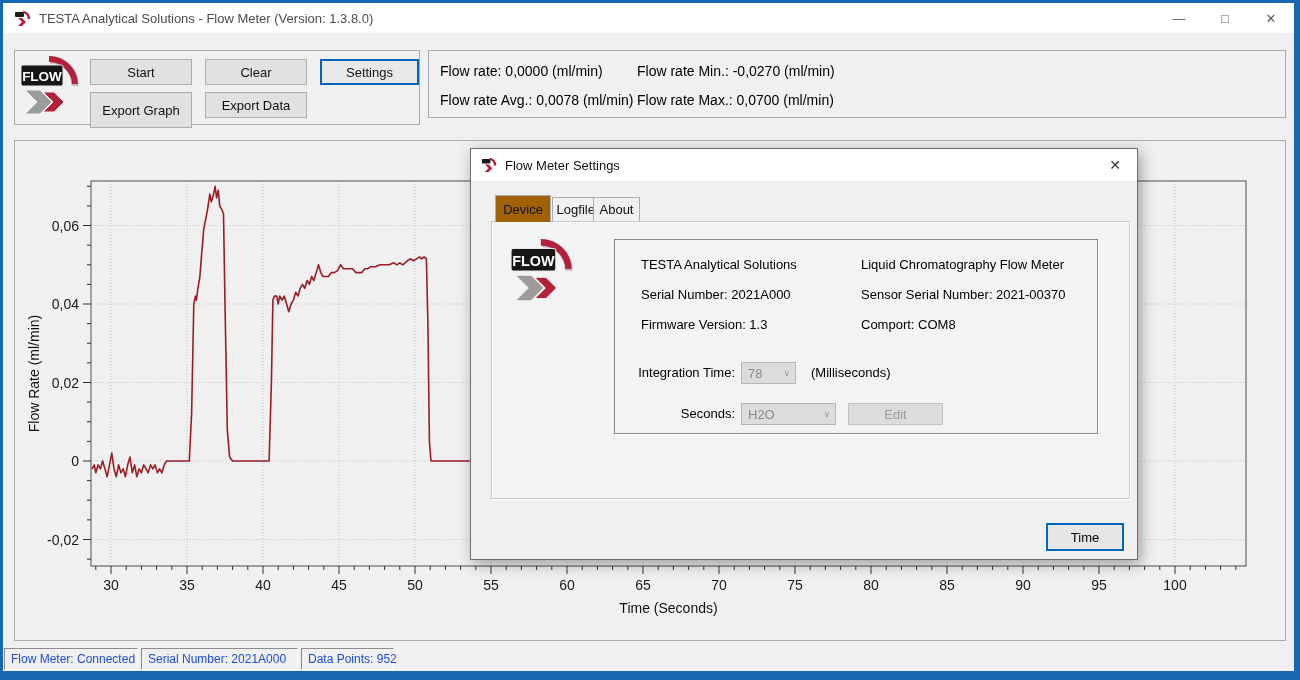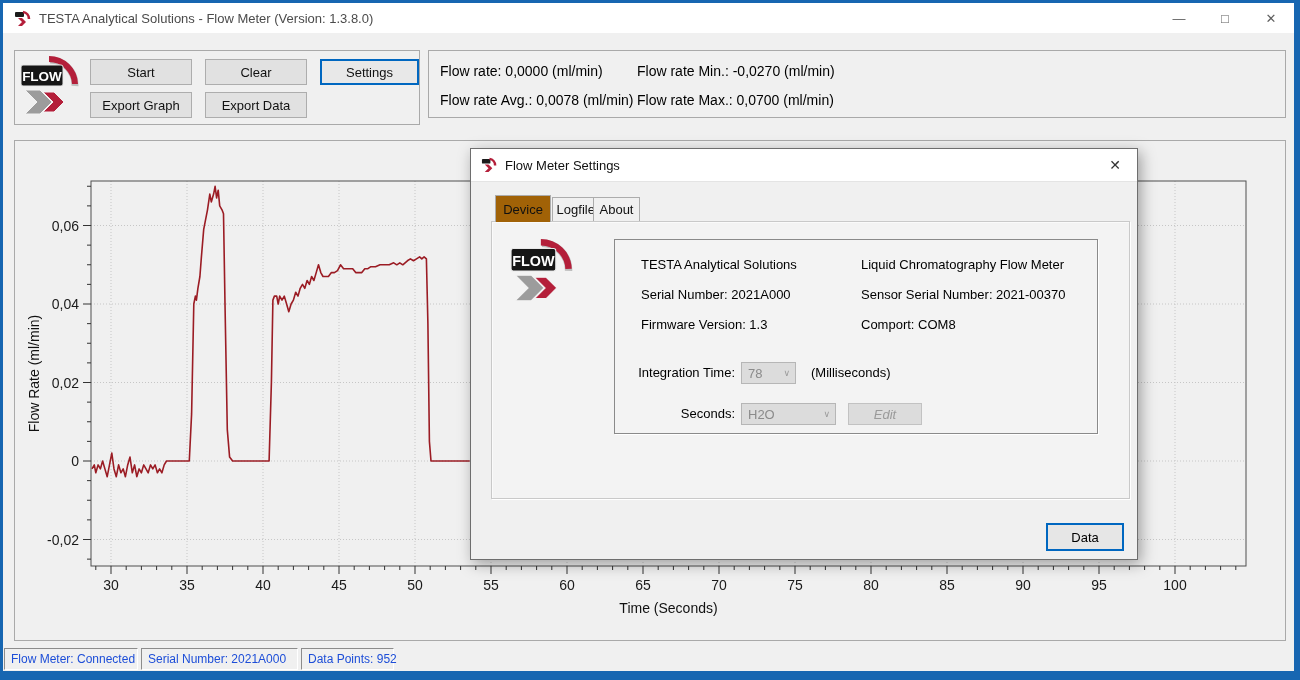--- a/index.html
+++ b/index.html
@@ -25,21 +25,21 @@
   #stats-box { left:428px; top:50px; width:858px; height:68px; }
 
   #toolbar-logo { position:absolute; left:20px; top:56px; width:62px; height:62px; }
 
   .btn { position:absolute; background:#e1e1e1; border:1px solid #adadad; font-size:13px; color:#111;
          display:flex; align-items:center; justify-content:center; font-family:"Liberation Sans",sans-serif; }
   .btn.focused { border:2px solid #0067c0; background:#e5f1fb00; }
   #btn-start { left:90px; top:59px; width:102px; height:26px; }
   #btn-clear { left:205px; top:59px; width:102px; height:26px; }
   #btn-settings { left:320px; top:59px; width:99px; height:26px; background:#e8e8e8; }
-  #btn-export-graph { left:90px; top:92px; width:102px; height:26px; }
+  #btn-export-graph { left:90px; top:92px; width:102px; height:36px; }
   #btn-export-data { left:205px; top:92px; width:102px; height:26px; }
 
   .stat { position:absolute; font-size:14px; color:#000; }
   #stat-rate { left:440px; top:63px; }
   #stat-min  { left:637px; top:63px; }
   #stat-avg  { left:440px; top:92px; }
   #stat-max  { left:637px; top:92px; }
 
   
   #chart-panel { position:absolute; left:14px; top:140px; width:1272px; height:501px; border:1px solid #a9a9a9; background:#f0f0f0; }
@@ -72,22 +72,22 @@
 
   .field-label { position:absolute; font-size:13px; color:#000; text-align:right; }
   #integration-label { left:0px; top:125px; width:120px; }
   #solvent-label { left:0px; top:166px; width:120px; }
   .combo { position:absolute; height:22px; background:#dcdcdc; border:1px solid #b6b6b6; color:#8b8b8b; font-size:13px;
            display:flex; align-items:center; padding-left:6px; }
   .combo .chev { margin-left:auto; margin-right:5px; font-size:9px; color:#9a9a9a; }
   #integration-combo { left:126px; top:122px; width:55px; }
   #solvent-combo { left:126px; top:163px; width:95px; }
   #integration-units { position:absolute; left:196px; top:125px; font-size:13px; color:#000; }
-  #edit-button { left:233px; top:163px; width:74px; height:22px; position:absolute; background:#dcdcdc; border:1px solid #c2c2c2;
-                 color:#9a9a9a; font-size:13px; display:flex; align-items:center; justify-content:center;font-style:italic; }
+  #edit-button { left:233px; top:163px; width:95px; height:22px; position:absolute; background:#dcdcdc; border:1px solid #c2c2c2;
+                 color:#9a9a9a; font-size:13px; display:flex; align-items:center; justify-content:center; }
 
   #save-button { position:absolute; left:575px; top:374px; width:78px; height:28px; background:#e6e6e6; border:2px solid #0067c0;
                  font-size:13px; color:#000; display:flex; align-items:center; justify-content:center; }
 
   
   .status-panel { position:absolute; top:648px; height:22px; background:#f0f0f0; font-size:12px; color:#1d4ed8;
                   display:flex; align-items:center; padding:0 6px; white-space:nowrap;
                   border:1px solid; border-color:#8c8c8c #ffffff #ffffff #8c8c8c; }
   #status-1 { left:4px; width:134px; }
   #status-2 { left:141px; width:157px; }
@@ -325,18 +325,18 @@
 
       <span id="solvent-label" class="field-label">Seconds:</span>
       <div id="solvent-combo" class="combo">
         <span>H2O</span>
         <span class="chev">∨</span>
       </div>
       <div id="edit-button">Edit</div>
     </div>
   </div>
 
-  <div id="save-button">Data</div>
+  <div id="save-button">Time</div>
 </div>
 
 <div id="status-1" class="status-panel">Flow Meter: Connected</div>
 <div id="status-2" class="status-panel">Serial Number: 2021A000</div>
 <div id="status-3" class="status-panel">Data Points: 952</div>
 
 </body></html>

